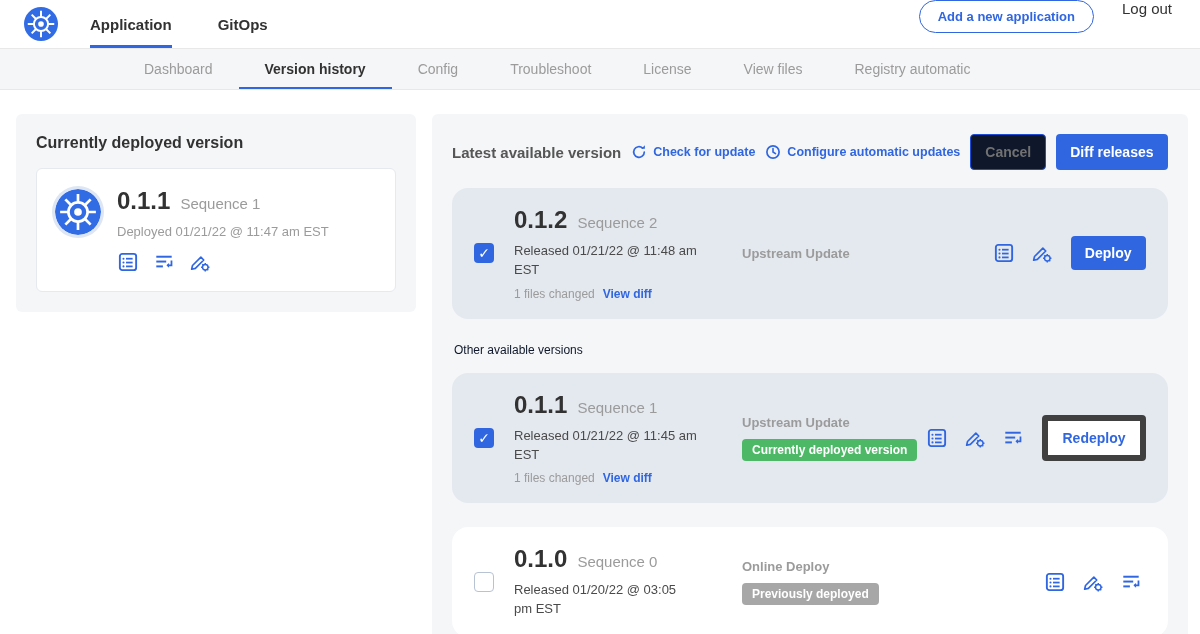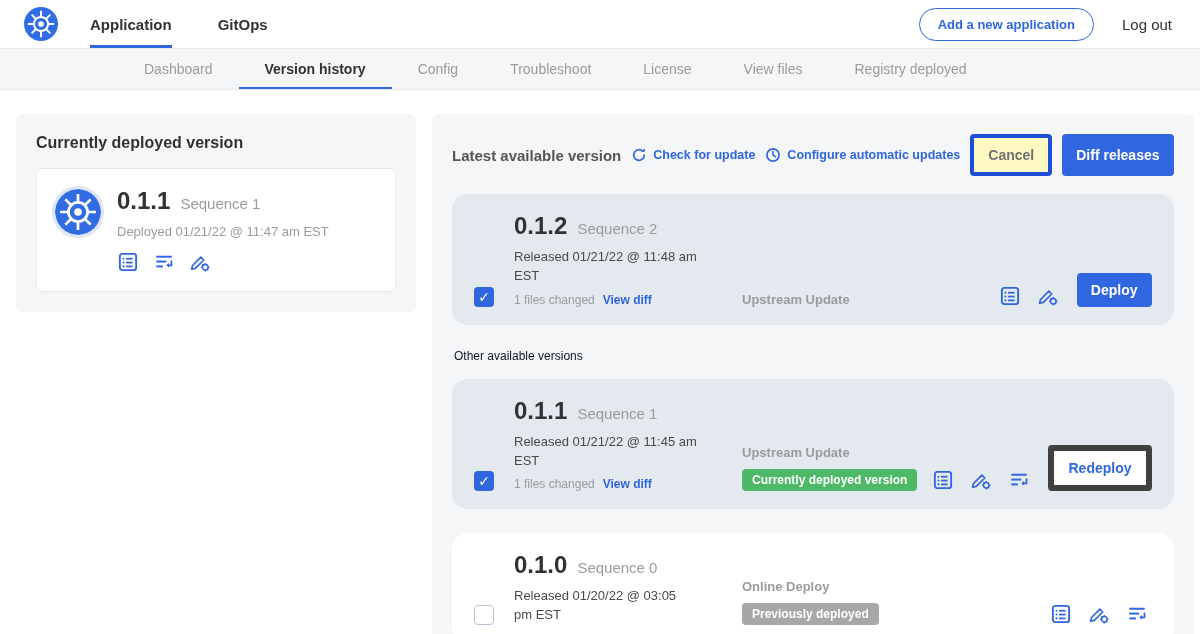--- a/index.html
+++ b/index.html
@@ -12,21 +12,21 @@
 
   
   .header { height: 49px; display: flex; align-items: stretch; padding: 0 28px 0 24px;
             border-bottom: 1px solid #e8e8e8; background: #fff; }
   .logo-wrap { display: flex; align-items: center; margin-right: 32px; }
   .logo { width: 34px; height: 34px; }
   .top-tabs { display: flex; }
   .top-tab { display: flex; align-items: center; margin-right: 46px; font-size: 15px;
              font-weight: bold; color: #323232; cursor: pointer; }
   .top-tab.active { box-shadow: inset 0 -3px 0 #3066e0; }
-  .header-right { margin-left: auto; display: flex; align-items: center; gap: 28px; }
+  .header-right { margin-left: auto; display: flex; align-items: flex-start; gap: 28px; }
   .btn-pill { border: 1px solid #3066e0; color: #3066e0; background: #fff; border-radius: 18px;
               padding: 8px 18px; font-size: 13px; font-weight: bold; cursor: pointer; font-family: inherit; }
   .logout { font-size: 15px; color: #323232; cursor: pointer; }
 
   
   .subnav { height: 41px; background: #f5f6f8; border-bottom: 1px solid #e8e8e8;
             display: flex; align-items: stretch; padding-left: 118px; }
   .subnav-item { display: flex; align-items: center; padding: 0 26px; font-size: 14px;
                  color: #9b9b9b; cursor: pointer; white-space: nowrap; }
   .subnav-item.active { color: #323232; font-weight: bold; box-shadow: inset 0 -2px 0 #3066e0; }
@@ -49,25 +49,25 @@
 
   .right-panel { flex: 1; background: #f4f6f8; border-radius: 6px; padding: 20px; min-height: 505px; }
   .rp-header { display: flex; align-items: center; gap: 10px; margin-bottom: 18px; }
   .rp-title { font-size: 15px; font-weight: bold; color: #565656; white-space: nowrap; }
   .link-action { display: flex; align-items: center; gap: 6px; color: #3066e0; font-size: 12.5px;
                  font-weight: bold; white-space: nowrap; cursor: pointer; }
   .link-action .icon { width: 16px; height: 16px; }
   .rp-buttons { margin-left: auto; display: flex; gap: 10px; }
   .btn { border-radius: 4px; font-size: 14px; font-weight: bold; padding: 9px 14px;
          cursor: pointer; border: none; font-family: inherit; white-space: nowrap; }
-  .btn-cancel { background: #fef9c3; color: #717171; border: 4px solid #1d4ed8; }
+  .btn-cancel { background: #0f172a; color: #717171; border: 1px solid #1d4ed8; }
   .btn-primary { background: #3066e0; color: #fff; }
   .btn-outline { background: #fff; color: #3066e0; border: 6px solid #404040; }
 
-  .version-row { display: flex; align-items: flex-end; border-radius: 16px; padding: 18px 22px;
+  .version-row { display: flex; align-items: center; border-radius: 16px; padding: 18px 22px;
                  margin-bottom: 24px; }
   .version-row.highlight { background: #e4e9ef; }
   .version-row.plain { background: #fff; margin-bottom: 0; }
   .checkbox { width: 20px; height: 20px; border-radius: 4px; flex: none; margin-right: 20px;
               position: relative; cursor: pointer; }
   .checkbox.checked { background: #3066e0; }
   .checkbox.checked::after { content: "✓"; position: absolute; inset: 0; color: #fff;
               font-size: 14px; font-weight: bold; display: flex; align-items: center; justify-content: center; }
   .checkbox.unchecked { background: #fff; border: 1px solid #b7c2d4; }
 
@@ -160,21 +160,21 @@
   </div>
 </div>
 
 <div class="subnav">
   <div class="subnav-item">Dashboard</div>
   <div class="subnav-item active">Version history</div>
   <div class="subnav-item">Config</div>
   <div class="subnav-item">Troubleshoot</div>
   <div class="subnav-item">License</div>
   <div class="subnav-item">View files</div>
-  <div class="subnav-item">Registry deployed</div>
+  <div class="subnav-item">Registry automatic</div>
 </div>
 
 <div class="main">
 
   <div class="left-panel">
     <h2 class="left-title">Currently deployed version</h2>
     <div class="deployed-card">
       <svg class="card-logo">
           <use href="#i-k8s"></use>
         </svg>

